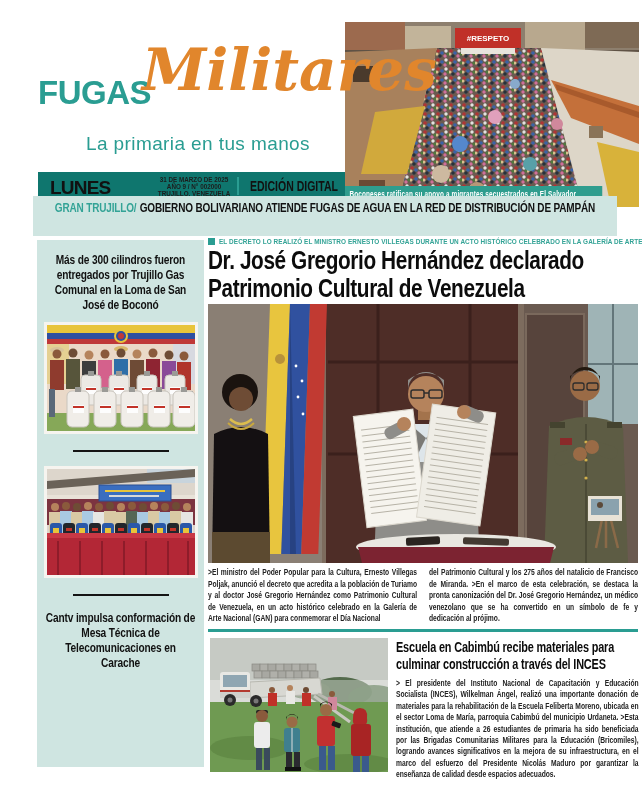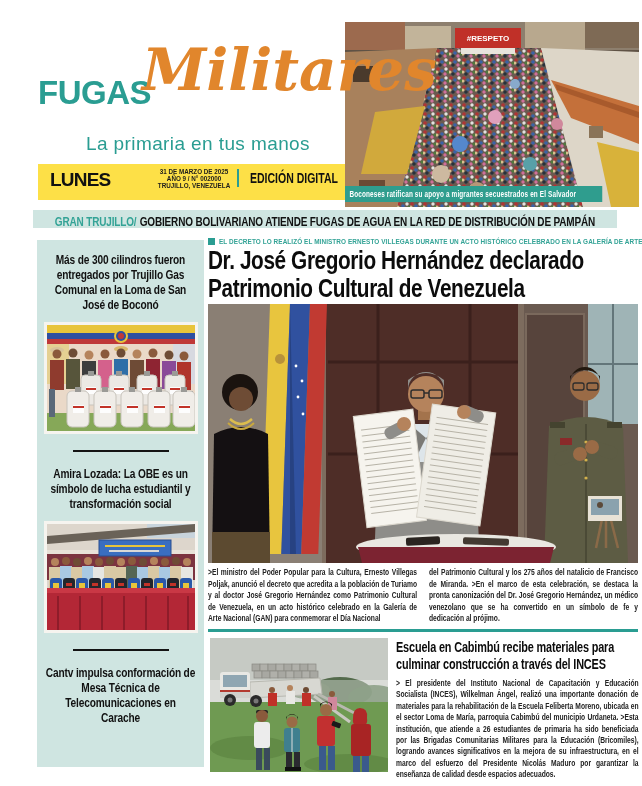--- a/index.html
+++ b/index.html
@@ -10,33 +10,33 @@
   svg { display:block; }
   .cx80 { transform:scaleX(.80); transform-origin:0 0; width:125%; }
   .cx78 { transform:scaleX(.78); transform-origin:0 0; width:128.2%; }
 
   
   .logo-ciudad { left:38px; top:74px; font-size:33px; font-weight:bold; color:#2a9d92; letter-spacing:-.5px; z-index:1; }
   .logo-trujillo { left:142px; top:36px; font-family:"DejaVu Serif", serif; font-style:italic; font-weight:bold; font-size:58px; color:#e1862c; z-index:2; }
   .tagline { left:86px; top:133px; font-size:19px; color:#2a9d92; letter-spacing:.4px; }
 
   
-  .date-bar { left:38px; top:164px; width:309px; height:36px; background:#fde047; }
+  .date-bar { left:38px; top:172px; width:309px; height:36px; background:#0f766e; }
   .day { left:12px; top:5px; font-size:19px; font-weight:bold; letter-spacing:-.8px; color:#111; }
   .date-block { left:100px; top:4px; width:112px; text-align:center; font-size:6.3px; line-height:7px; font-weight:bold; color:#1c1c1c; }
   .vline { left:199px; top:5px; width:2px; height:18px; background:#2a9d92; }
   .edition { left:212px; top:6px; font-size:14px; font-weight:bold; color:#111; white-space:nowrap; transform:scaleX(.75); transform-origin:0 0; letter-spacing:0; }
 
   
   .top-photo { left:345px; top:22px; width:324px; height:185px; overflow:hidden; }
   .photo-caption { position:absolute; left:0; bottom:5px; width:343px; transform:scaleX(.75); transform-origin:0 0;
     background:#2f9d8e; color:#fff; font-size:8.5px; font-weight:bold; padding:3px 6px; letter-spacing:.2px; }
 
   
-  .ticker { left:33px; top:210px; width:584px; height:18px; background:#cfe5e1; overflow:visible; }
+  .ticker { left:33px; top:196px; width:584px; height:40px; background:#cfe5e1; overflow:visible; }
   .ticker-text { position:absolute; left:0; top:5px; text-align:center; font-size:12.5px; font-weight:bold; color:#111; letter-spacing:-.2px; white-space:nowrap; }
   .ticker-section { color:#33a革396; }
   .ticker-section { color:#33a396; margin-right:4px; }
 
   
   .sidebar { left:37px; top:240px; width:167px; height:527px; background:#cfe5e1; overflow:hidden; }
   .side-head-wrap { margin:12px 8px 0 8px; width:151px; overflow:visible; }
   .side-head { font-size:13px; line-height:15px; font-weight:bold; color:#111; text-align:center; letter-spacing:-.2px; }
   .side-photo { display:block; margin:10px auto 0 auto; border:3px solid #f6f4ef; }
   .side-div { width:96px; height:2px; background:#141414; margin:16px auto 14px auto; }
@@ -211,23 +211,20 @@
           <rect x="53" y="81" width="11" height="2" fill="#c23328"></rect>
          <rect x="80" y="80" width="11" height="8" fill="#fdfdfd"></rect>
           <rect x="80" y="81" width="11" height="2" fill="#c23328"></rect>
          <rect x="107" y="80" width="11" height="8" fill="#fdfdfd"></rect>
           <rect x="107" y="81" width="11" height="2" fill="#c23328"></rect>
          <rect x="132" y="80" width="11" height="8" fill="#fdfdfd"></rect>
           <rect x="132" y="81" width="11" height="2" fill="#c23328"></rect>
         </g>
     </svg>
     <div class="side-div"></div>
-    <div class="side-head-wrap">
-      <h3 class="side-head cx78">Amira Lozada: La OBE es un símbolo de lucha estudiantil y transformación social</h3>
-    </div>
     <svg class="side-photo" viewBox="0 0 148 106" width="154" height="112" preserveAspectRatio="none">
       <rect width="148" height="106" fill="#ddd6cc"></rect>
       <rect x="100" y="0" width="48" height="14" fill="#c8d4dc"></rect>
       <polygon points="0,12 148,0 148,8 0,20" fill="#6a6258"></polygon>
       <rect x="0" y="26" width="148" height="6" fill="#e8e2d8"></rect>
       <rect x="0" y="30" width="148" height="26" fill="#7c3440"></rect>
       <rect x="52" y="16" width="72" height="16" fill="#3a6ec0" stroke="#2a4e90"></rect>
       <rect x="58" y="21" width="60" height="2" fill="#e8c43a"></rect>
       <rect x="62" y="26" width="50" height="2" fill="#d8d8d8"></rect>
       <g>

